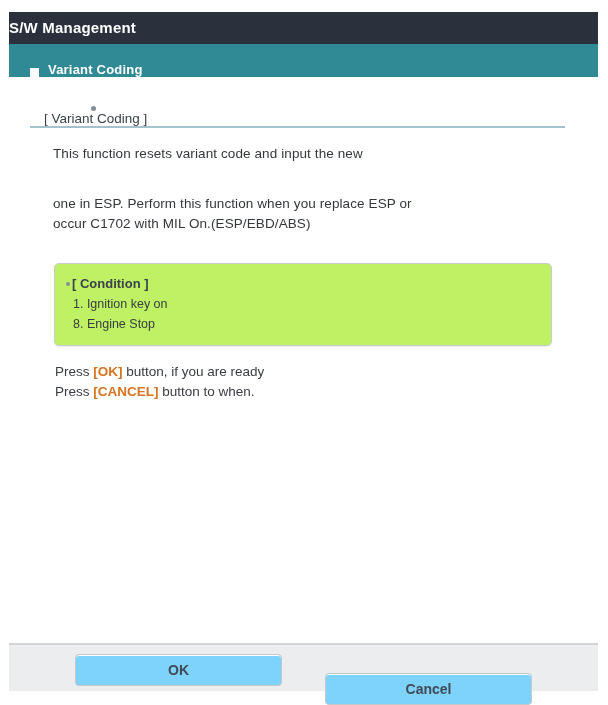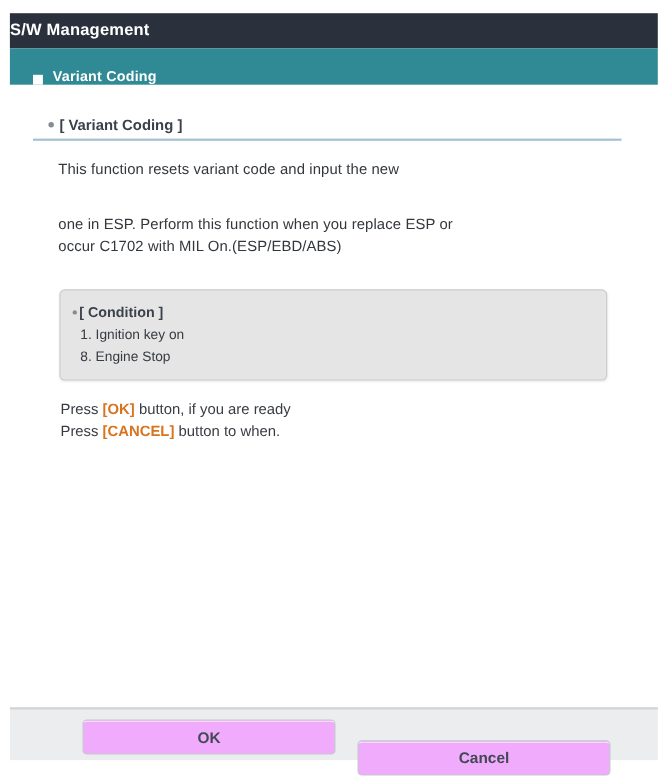--- a/index.html
+++ b/index.html
@@ -36,21 +36,21 @@
     display: inline-block;
   }
   .sectionbar .label {
     color: #ffffff; font-size: 13px; font-weight: bold;
     letter-spacing: 0.2px;
   }
   
   .func-heading {
     position: absolute; left: 44px; top: 106px;
     display: flex; align-items: center;
-    font-size: 13.5px; font-weight: bold; color: #3a414b;
+    font-size: 13.5px; font-weight: normal; color: #3a414b; flex-direction: column;
   }
   .dot {
     width: 5px; height: 5px; border-radius: 50%;
     background: #878d95; display: inline-block;
     margin-right: 5px;
   }
   .rule {
     position: absolute; left: 30px; top: 126px; width: 535px; height: 0;
     border-top: 2px solid #a3c2cd;
   }
@@ -59,21 +59,21 @@
     position: absolute; left: 53px;
     font-size: 13.5px; color: #33373c; line-height: 16px;
     letter-spacing: 0.1px;
   }
   .desc-line.l0 { top: 146px; }
   .desc-line.l1 { top: 196px; }
   .desc-line.l2 { top: 216px; }
   
   .condition-box {
     position: absolute; left: 54px; top: 263px; width: 498px; height: 83px;
-    background: #e5e5e5;
+    background: #bef264;
     border: 1px solid #c9ccce;
     border-radius: 5px;
     box-shadow: 0 1px 2px rgba(0,0,0,0.08);
   }
   .cond-heading {
     position: absolute; left: 11px; top: 12px;
     display: flex; align-items: center;
     font-size: 13px; font-weight: bold; color: #3b424b;
   }
   .cond-heading .dot { width: 4px; height: 4px; margin-right: 2px; }
@@ -91,22 +91,22 @@
   .press-line.p0 { top: 364px; }
   .press-line.p1 { top: 384px; }
   .hl { color: #d9731d; font-weight: bold; }
   
   .footer {
     position: absolute; left: 9px; top: 643px; width: 589px; height: 48px;
     background: #ecedee;
     border-top: 2px solid #d2d4d6;
   }
   .btn {
-    position: absolute; top: 9px; width: 230px; height: 32px;
-    background: #f0abfc;
+    position: absolute; top: 9px; width: 207px; height: 32px;
+    background: #7dd3fc;
     border: 1px solid #c5c8cb;
     border-radius: 4px;
     font-family: "Liberation Sans", sans-serif;
     font-size: 14px; font-weight: bold; color: #414954;
     cursor: pointer;
     box-shadow: inset 0 1px 0 #ffffff;
   }
   .btn.ok { left: 66px; }
   .btn.cancel { left: 316px; margin-top: 19px; }
 </style>

